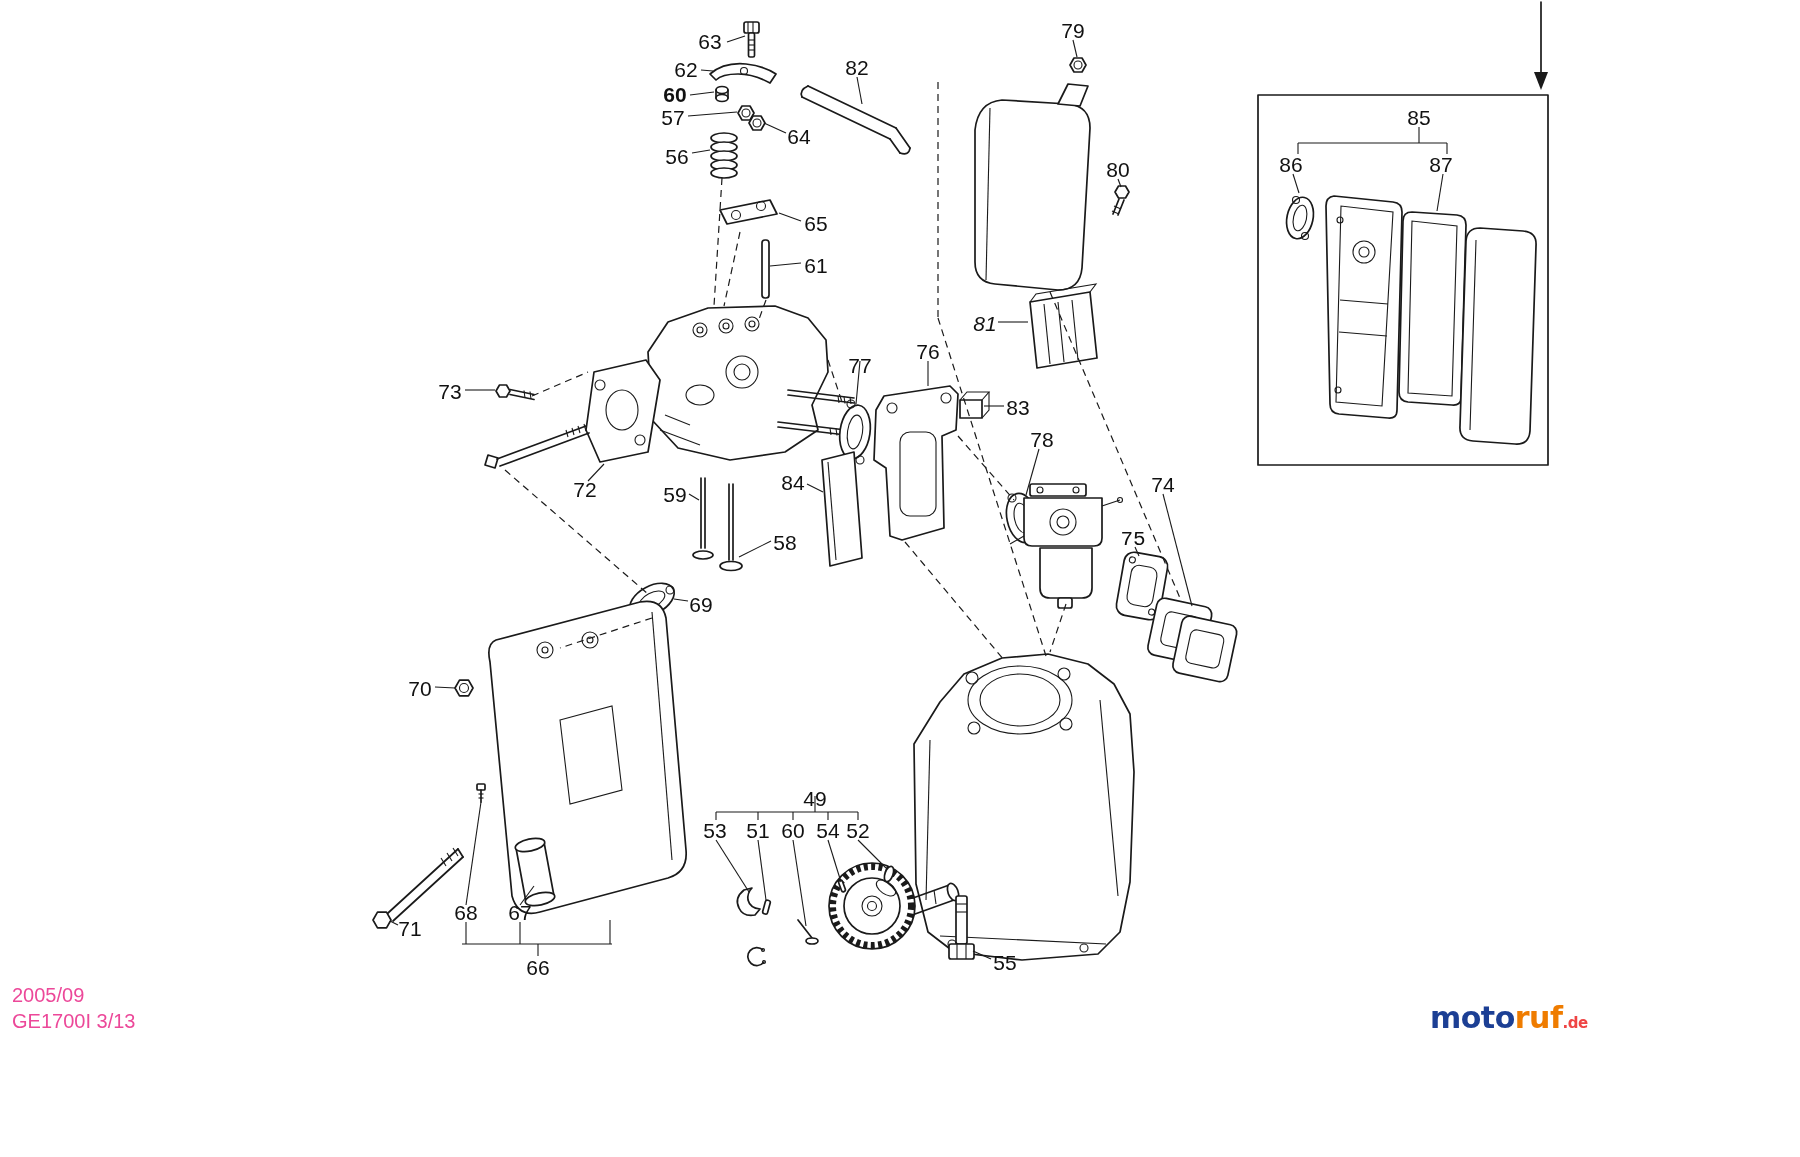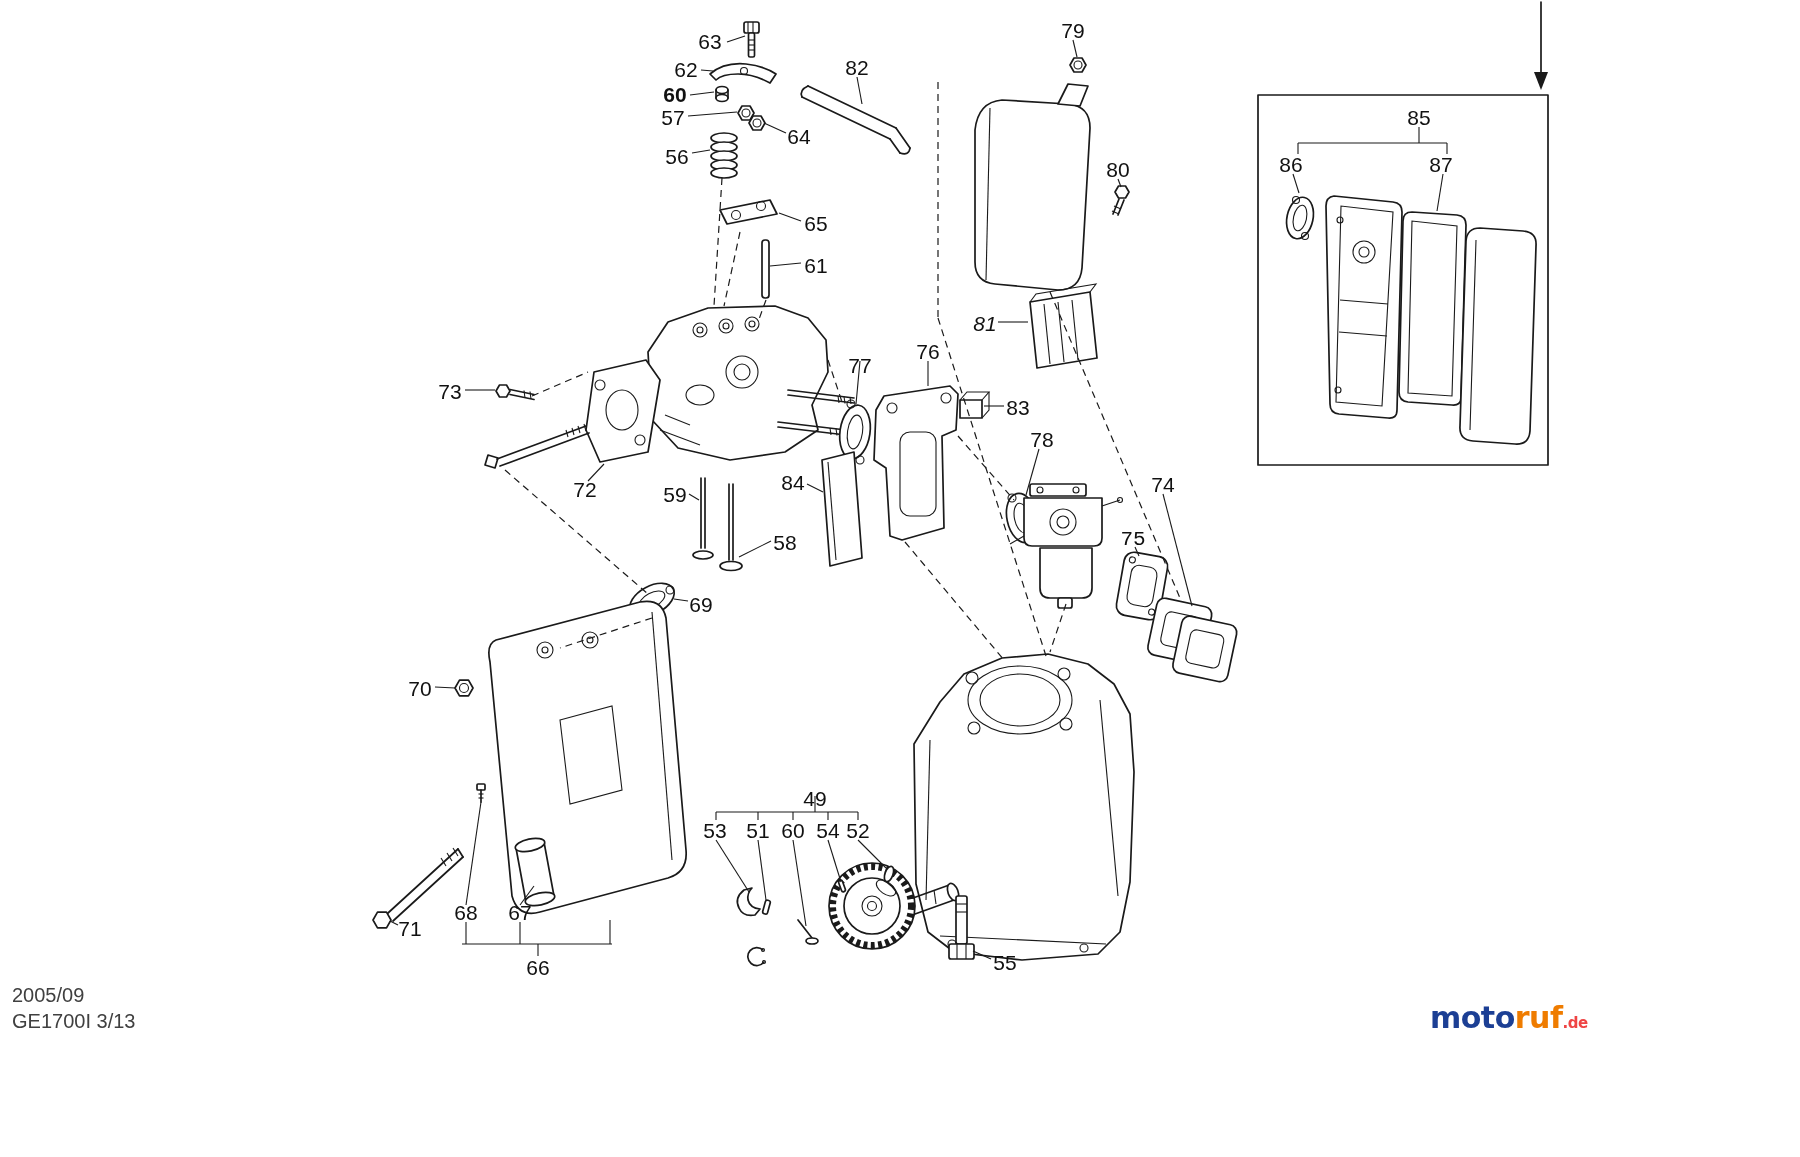--- a/index.html
+++ b/index.html
@@ -8,21 +8,21 @@
   svg.art{position:absolute;left:0;top:0;}
   .ln{fill:none;stroke:#1a1a1a;stroke-width:1.7;stroke-linejoin:round;stroke-linecap:round;}
   .fw{fill:#ffffff;stroke:#1a1a1a;stroke-width:1.7;stroke-linejoin:round;}
   .thin{fill:none;stroke:#1a1a1a;stroke-width:1.1;}
   .ldr{fill:none;stroke:#1a1a1a;stroke-width:1.1;}
   .dsh{fill:none;stroke:#1a1a1a;stroke-width:1.2;stroke-dasharray:7 5;}
   .teeth{fill:none;stroke:#1a1a1a;stroke-width:7;stroke-dasharray:4 3.4;}
   #callouts{position:absolute;left:0;top:0;width:100%;height:100%;pointer-events:none;}
   .callout{position:absolute;transform:translate(-50%,-50%);font-size:21px;color:#111;
            white-space:nowrap;}
-  .footer{position:absolute;left:12px;top:982px;font-size:20px;color:#404040;line-height:26px;}
+  .footer{position:absolute;left:12px;top:982px;font-size:20px;color:#ec4899;line-height:26px;}
   .logo{position:absolute;left:1430px;top:1000px;font-family:"DejaVu Sans",sans-serif;
         font-weight:bold;font-size:30px;letter-spacing:-0.5px;cursor:pointer;}
   .logo .lg3{font-size:15px;font-weight:bold;}
 </style>
 </head>
 <body>
 
 <div class="stage">
 
 <svg class="art" width="1800" height="1157" viewBox="0 0 1800 1157" xmlns="http://www.w3.org/2000/svg">

